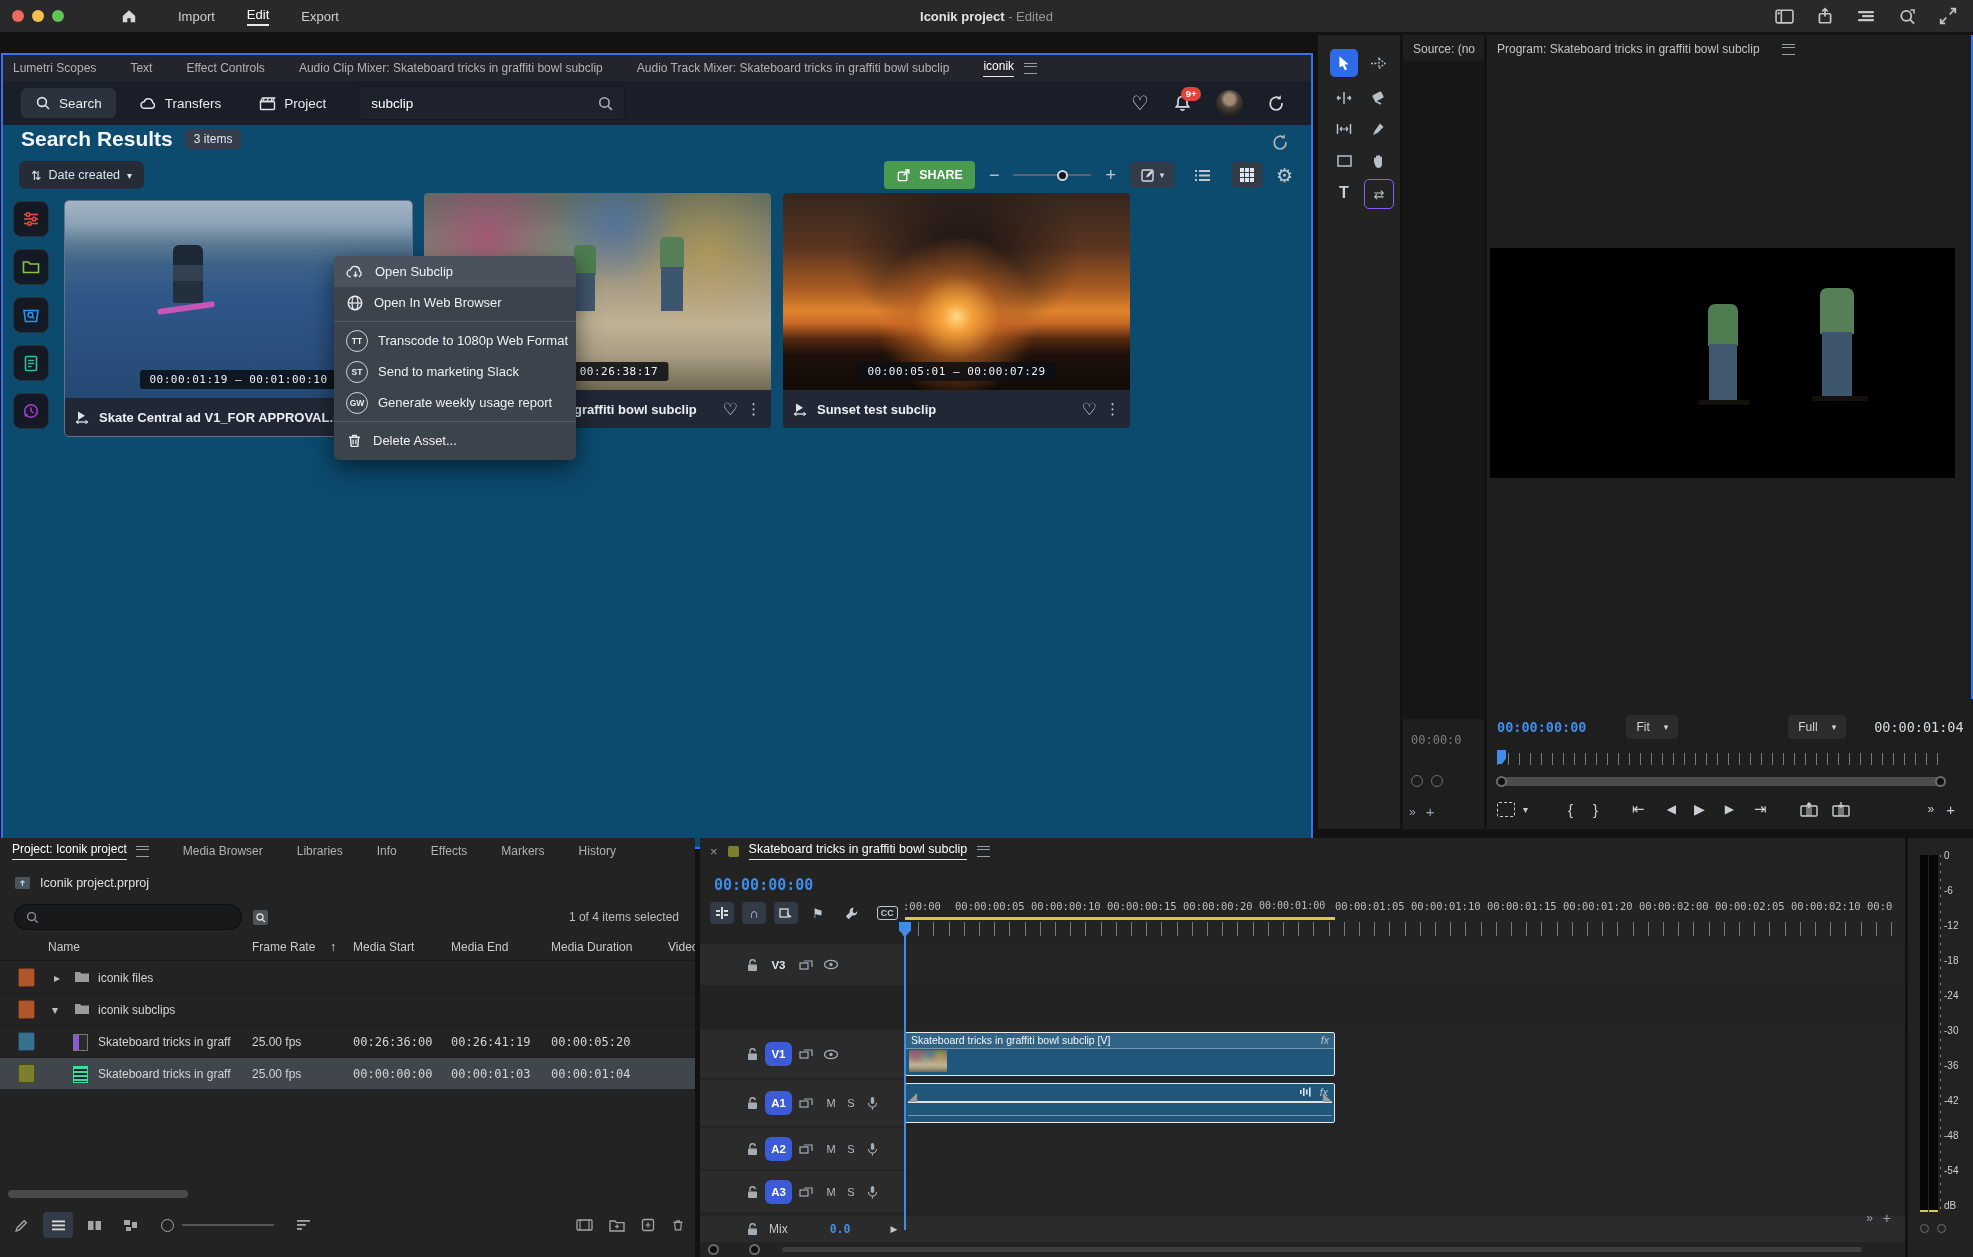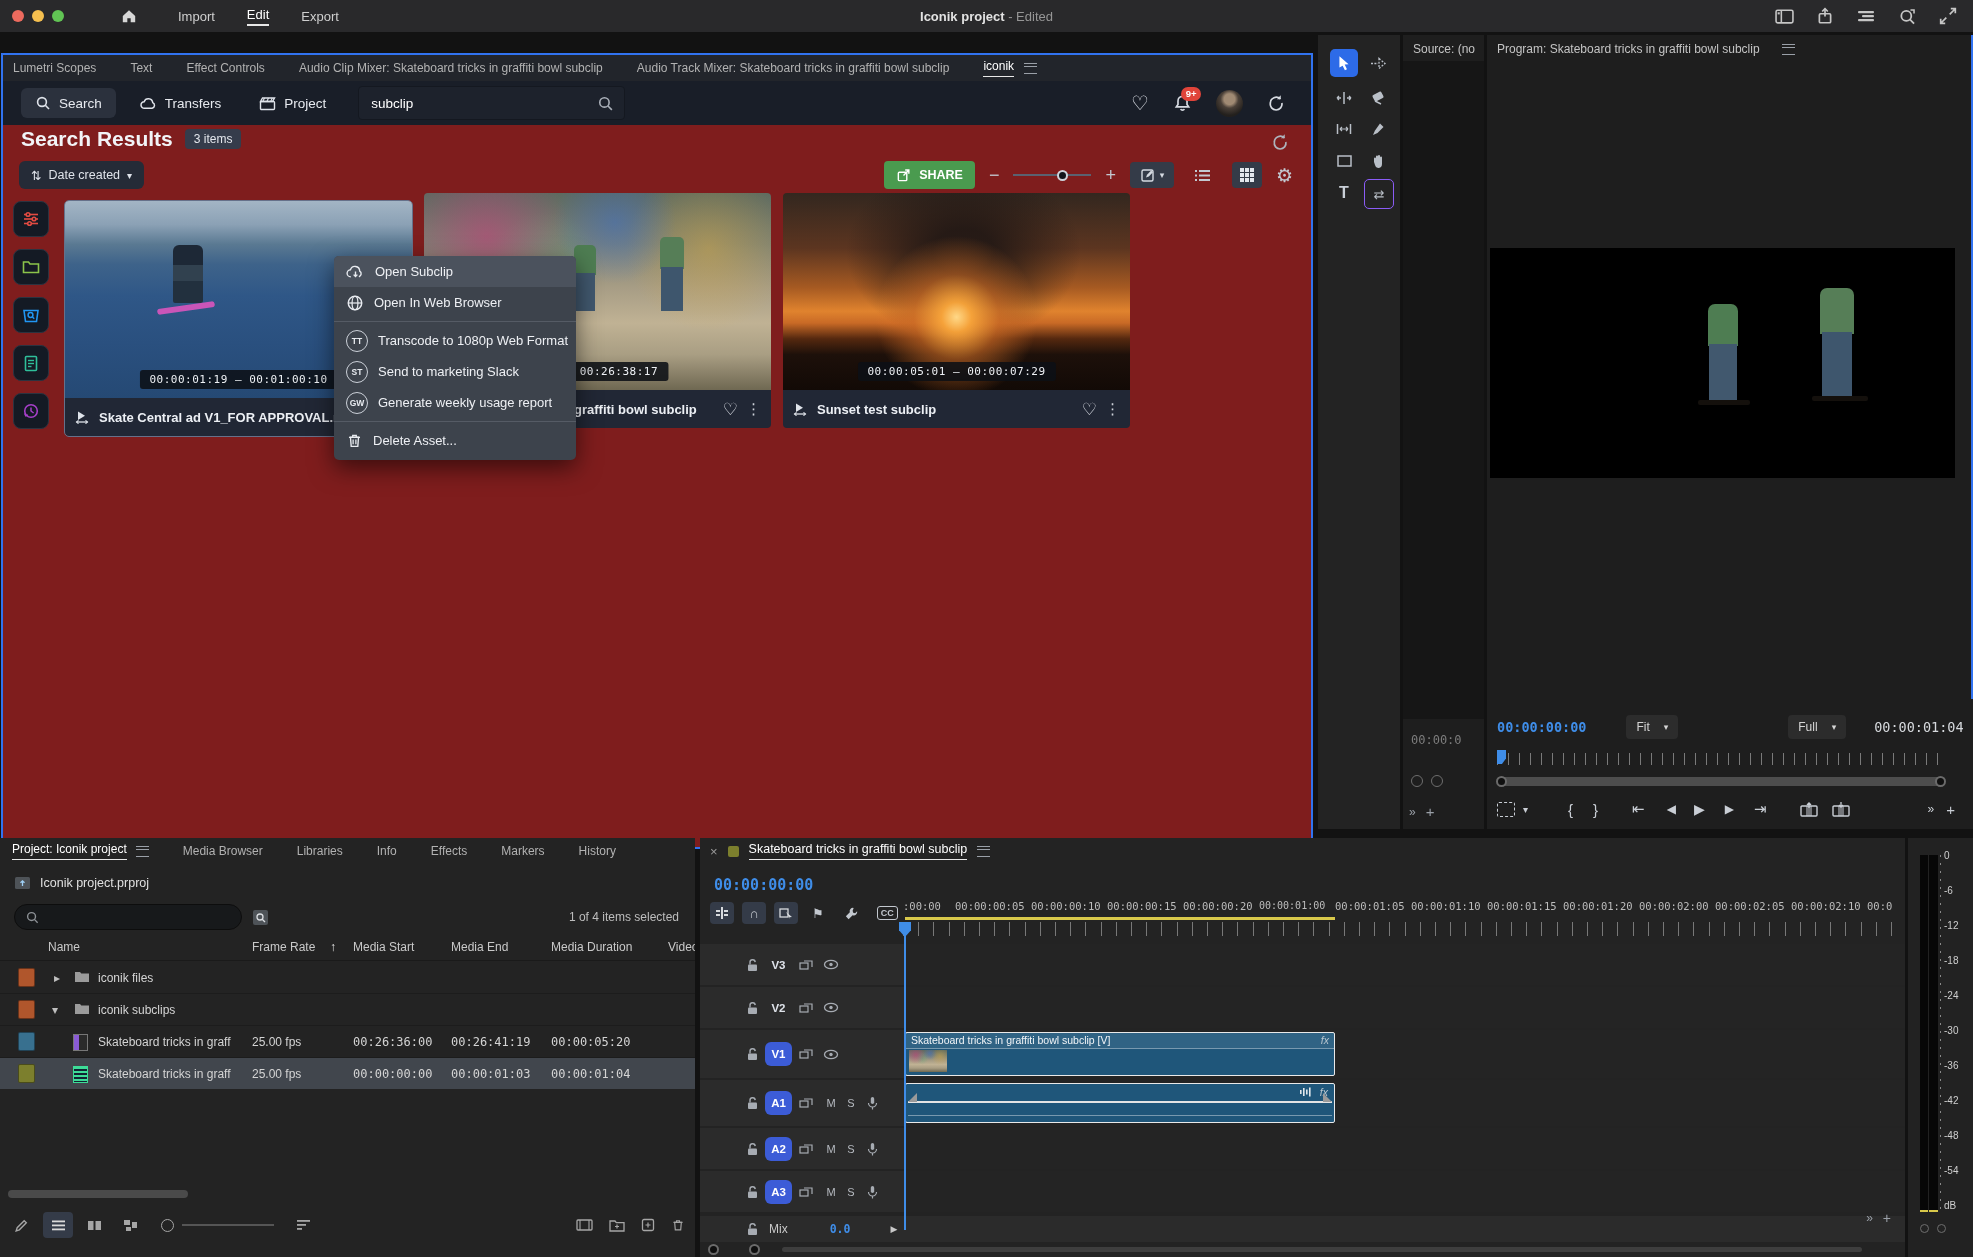--- a/index.html
+++ b/index.html
@@ -24,21 +24,21 @@
   .hamb{display:inline-block;width:13px;height:9px;border-top:1.5px solid #9aa0a8;border-bottom:1.5px solid #9aa0a8;position:relative;}
   .hamb::after{content:"";position:absolute;left:0;right:0;top:2.4px;height:1.5px;background:#9aa0a8;}
   
   #iconik{left:1px;top:33px;width:1312px;height:796px;background:#111620;border:2px solid #3173f0;box-sizing:border-box;margin-top:20px;}
   #ws-tabs{height:26px;background:#22252b;display:flex;align-items:center;padding-left:10px;gap:34px;}
   #ik-head{height:44px;background:#191e28;display:flex;align-items:center;padding:0 18px;gap:10px;}
   .nav-btn{display:flex;align-items:center;gap:8px;height:30px;padding:0 14px;border-radius:6px;color:#e7eaef;font-size:13.5px;}
   .nav-btn.on{background:#2b313d;}
   #ik-search{width:245px;height:32px;background:#1d222c;border:1px solid #141820;border-radius:4px;display:flex;align-items:center;padding:0 10px;margin-left:8px;}
   #ik-search input{flex:1;background:transparent;border:0;outline:0;color:#fff;font-size:13.5px;font-family:"Liberation Sans",sans-serif;}
-  #ik-body{position:absolute;left:0;top:70px;right:0;bottom:0;background:#7f1d1d;}
+  #ik-body{position:absolute;left:0;top:70px;right:0;bottom:0;background:#0c4a6e;}
   #res-title{font-size:21px;font-weight:700;color:#f2f4f7;}
   .badge-count{background:#353c4b;color:#e3e6ec;font-size:12px;padding:3px 9px;border-radius:4px;margin-left:12px;}
   .pill-btn{display:inline-flex;align-items:center;gap:7px;height:28px;padding:0 12px;background:#252b37;border-radius:6px;color:#dfe3ea;font-size:12.5px;}
   .rail-btn{width:34px;height:34px;border:1px solid #2c3340;border-radius:8px;display:flex;align-items:center;justify-content:center;margin-bottom:12px;background:#141a24;}
   
   .card{position:absolute;width:347px;border-radius:4px;}
   .thumb{position:relative;height:197px;border-radius:4px 4px 0 0;overflow:hidden;background:#000;}
   .tc-chip{position:absolute;left:50%;transform:translateX(-50%);bottom:9px;background:rgba(13,16,22,.88);color:#eef1f5;font-size:11px;padding:3px 10px;border-radius:3px;letter-spacing:.5px;white-space:nowrap;}
   .card-bar{height:38px;background:#212735;border-radius:0 0 4px 4px;display:flex;align-items:center;padding:0 10px;gap:8px;}
   .card-title{flex:1;color:#eceff4;font-size:13px;font-weight:700;white-space:nowrap;overflow:hidden;}
@@ -754,38 +754,20 @@
     <div class="abs" style="left:199px;top:84px;width:12px;height:15px;background:#3f8de8;clip-path:polygon(0 0,100% 0,100% 55%,50% 100%,0 55%)"></div>
     <div class="abs" style="left:204px;top:96px;width:1.6px;height:296px;background:#3f8de8;z-index:5"></div>
 
     <div class="trk" style="top:106px;height:41px">
       <div class="trk-h">
         <svg style="margin-left:46px" width="13" height="14" viewBox="0 0 13 14">
             <rect x="2" y="6.5" width="9" height="6.5" rx="1" fill="#a7acb3"></rect>
             <path d="M4 6.5V4.5a2.6 2.6 0 015.2-.4" fill="none" stroke="#a7acb3" stroke-width="1.4"></path>
           </svg>
         <span class="tbadge" style="margin-left:6px">V3</span>
-        <svg style="margin-left:7px" width="14" height="12" viewBox="0 0 14 12">
-            <rect x="1" y="4" width="8" height="6" fill="none" stroke="#a7acb3" stroke-width="1.2"></rect>
-            <path d="M5 2h8v6" fill="none" stroke="#a7acb3" stroke-width="1.2"></path>
-          </svg>
-        <svg style="margin-left:10px" width="16" height="11" viewBox="0 0 16 11">
-            <ellipse cx="8" cy="5.5" rx="6.5" ry="4.2" fill="none" stroke="#a7acb3" stroke-width="1.3"></ellipse>
-            <circle cx="8" cy="5.5" r="1.7" fill="#a7acb3"></circle>
-          </svg>
-      </div>
-      <div class="trk-c"></div>
-    </div>
-    <div class="trk" style="top:149px;height:41px">
-      <div class="trk-h">
-        <svg style="margin-left:46px" width="13" height="14" viewBox="0 0 13 14">
-            <rect x="2" y="6.5" width="9" height="6.5" rx="1" fill="#a7acb3"></rect>
-            <path d="M4 6.5V4.5a2.6 2.6 0 015.2-.4" fill="none" stroke="#a7acb3" stroke-width="1.4"></path>
-          </svg>
-        <span class="tbadge" style="margin-left:6px">V2</span>
         <svg style="margin-left:7px" width="14" height="12" viewBox="0 0 14 12">
             <rect x="1" y="4" width="8" height="6" fill="none" stroke="#a7acb3" stroke-width="1.2"></rect>
             <path d="M5 2h8v6" fill="none" stroke="#a7acb3" stroke-width="1.2"></path>
           </svg>
         <svg style="margin-left:10px" width="16" height="11" viewBox="0 0 16 11">
             <ellipse cx="8" cy="5.5" rx="6.5" ry="4.2" fill="none" stroke="#a7acb3" stroke-width="1.3"></ellipse>
             <circle cx="8" cy="5.5" r="1.7" fill="#a7acb3"></circle>
           </svg>
       </div>
       <div class="trk-c"></div>

